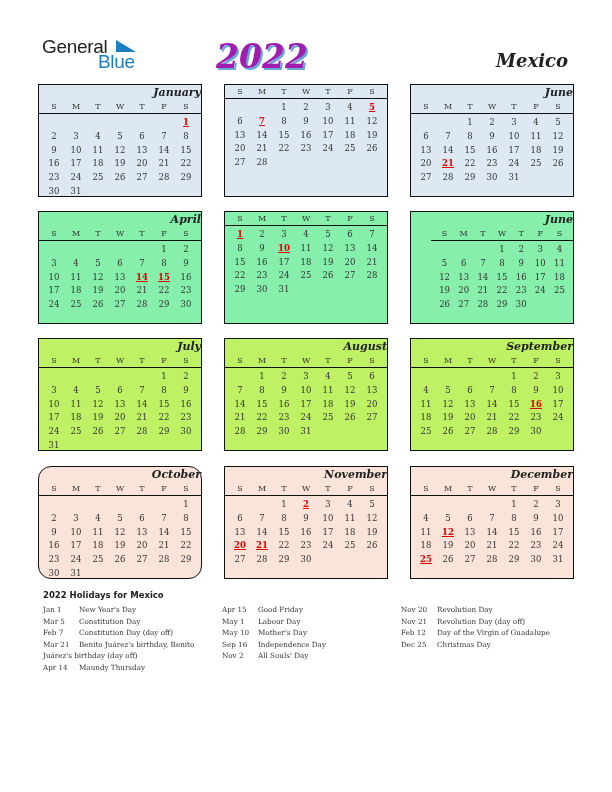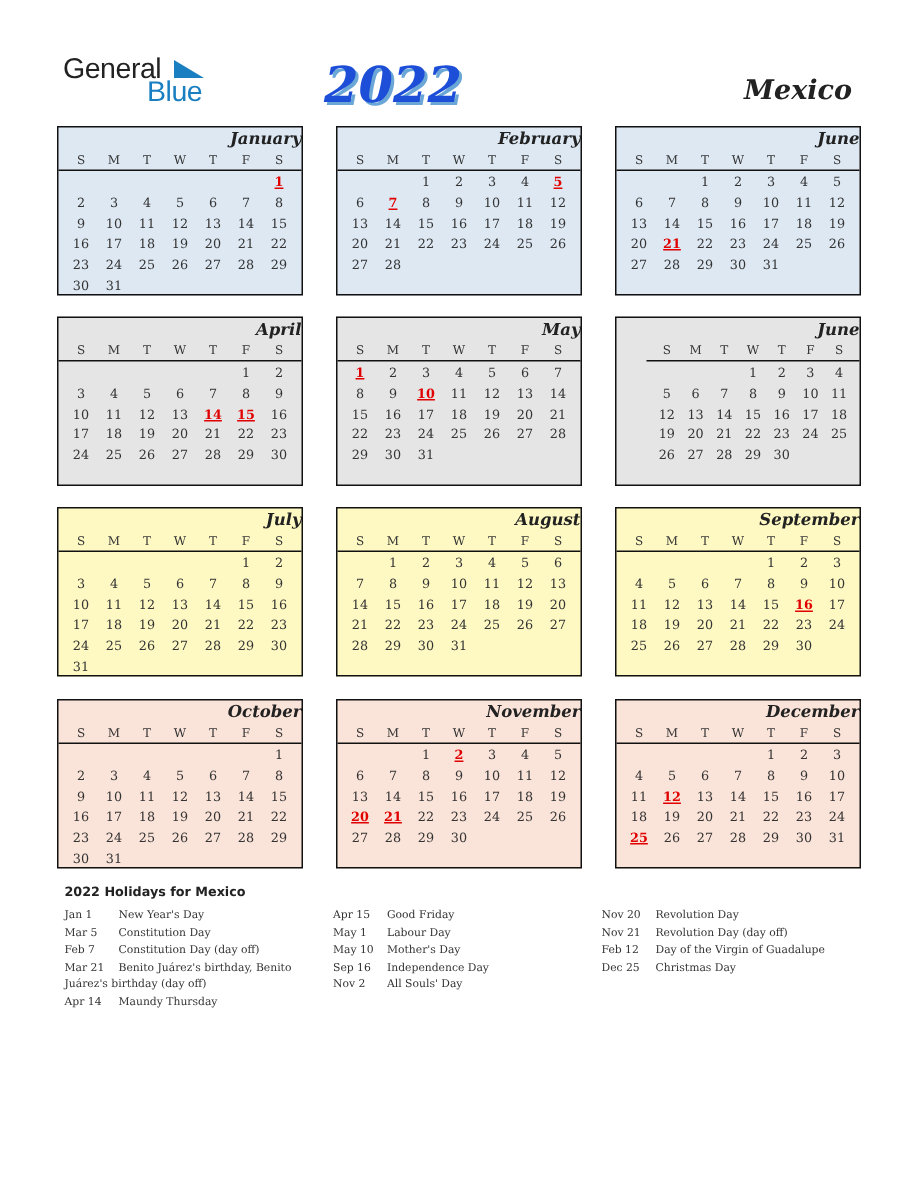--- a/index.html
+++ b/index.html
@@ -1,34 +1,34 @@
 <!DOCTYPE html>
 <html><head>
 <meta charset="utf-8">
 <style>
   html, body { margin: 0; padding: 0; background: #ffffff; }
   body { width: 612px; height: 792px; position: relative; overflow: hidden; font-family: "DejaVu Serif", serif; color: #333; }
   .logo { position: absolute; left: 42px; top: 36px; width: 100px; height: 36px; }
   .logo .g { position: absolute; left: 0; top: 0; font-family: "Liberation Sans", sans-serif; font-size: 19px; color: #222; letter-spacing: -0.3px; }
   .logo .b { position: absolute; left: 56px; top: 15px; font-family: "Liberation Sans", sans-serif; font-size: 19px; color: #1a7fc1; letter-spacing: -0.3px; }
   .logo .tri { position: absolute; left: 74px; top: 4px; width: 0; height: 0; border-left: 20px solid #1a7fc1; border-top: 12px solid transparent; }
-  .year { position: absolute; left: 0; width: 524px; top: 37px; text-align: center; font-family: "DejaVu Serif", serif; font-style: italic; font-weight: bold; font-size: 33px; color: #1d4ed8; text-shadow: 2px 2px 0 #6aa6d6; }
+  .year { position: absolute; left: 0; width: 524px; top: 37px; text-align: center; font-family: "DejaVu Serif", serif; font-style: italic; font-weight: bold; font-size: 33px; color: #a21caf; text-shadow: 2px 2px 0 #6aa6d6; }
   .country { position: absolute; right: 44px; top: 50px; font-family: "DejaVu Serif", serif; font-style: italic; font-weight: bold; font-size: 18px; color: #222; margin-left: 28px; }
   .month { position: absolute; width: 164px; height: 113px; border: 1px solid #111; box-sizing: border-box; }
   .month .mname { height: 15px; line-height: 16px; text-align: right; font-style: italic; font-weight: bold; font-size: 11px; color: #222; }
   .month .dow { display: flex; height: 13px; line-height: 13px; border-bottom: 1.5px solid #111; padding: 0 4px; }
   .month .dow span, .month .week span { flex: 1; text-align: center; font-size: 8.5px; }
   .month .dow span { font-size: 8px; color: #333; }
   .month .days { padding: 2px 4px 0 4px; }
   .month .week { display: flex; height: 13.8px; line-height: 13.8px; }
   .month .week span { color: #333; }
   .month .week span.hol { color: #e00000; font-weight: bold; text-decoration: underline; }
   .blue { background: #dde8f3; }
-  .yellow { background: #e5e5e5; }
-  .green { background: #fef9c3; }
+  .yellow { background: #86efac; }
+  .green { background: #bef264; }
   .peach { background: #fae3d8; }
   .holidays { position: absolute; left: 43px; top: 590px; width: 540px; font-family: "DejaVu Serif", serif; }
   .holidays h3 { margin: 0 0 20px 0; font-family: "DejaVu Sans", sans-serif; font-size: 8.5px; font-weight: bold; color: #222; }
   .hcol { position: absolute; top: 14px; font-size: 7.2px; color: #333; }
   .hcol .row { height: 11.5px; line-height: 11.5px; white-space: nowrap; }
   .hcol .d { display: inline-block; width: 36px; }
 </style>
 </head>
 <body>
 
@@ -103,21 +103,20 @@
           <span>31</span>
           <span></span>
           <span></span>
           <span></span>
           <span></span>
           <span></span>
         </div>
       </div>
     </div>
     <div class="month blue" style="left: 224px; top: 84px;">
-      <div class="mname">February</div>
       <div class="dow">
         <span>S</span>
         <span>M</span>
         <span>T</span>
         <span>W</span>
         <span>T</span>
         <span>F</span>
         <span>S</span>
       </div>
       <div class="days">
@@ -280,21 +279,20 @@
           <span>25</span>
           <span>26</span>
           <span>27</span>
           <span>28</span>
           <span>29</span>
           <span>30</span>
         </div>
       </div>
     </div>
     <div class="month yellow" style="left: 224px; top: 211px;">
-      <div class="mname">May</div>
       <div class="dow">
         <span>S</span>
         <span>M</span>
         <span>T</span>
         <span>W</span>
         <span>T</span>
         <span>F</span>
         <span>S</span>
       </div>
       <div class="days">
@@ -583,21 +581,21 @@
           <span>25</span>
           <span>26</span>
           <span>27</span>
           <span>28</span>
           <span>29</span>
           <span>30</span>
           <span></span>
         </div>
       </div>
     </div>
-    <div class="month peach" style="left: 38px; top: 466px;">
+    <div class="month peach" style="left: 38px; top: 466px; border-radius: 13px;">
       <div class="mname">October</div>
       <div class="dow">
         <span>S</span>
         <span>M</span>
         <span>T</span>
         <span>W</span>
         <span>T</span>
         <span>F</span>
         <span>S</span>
       </div>

